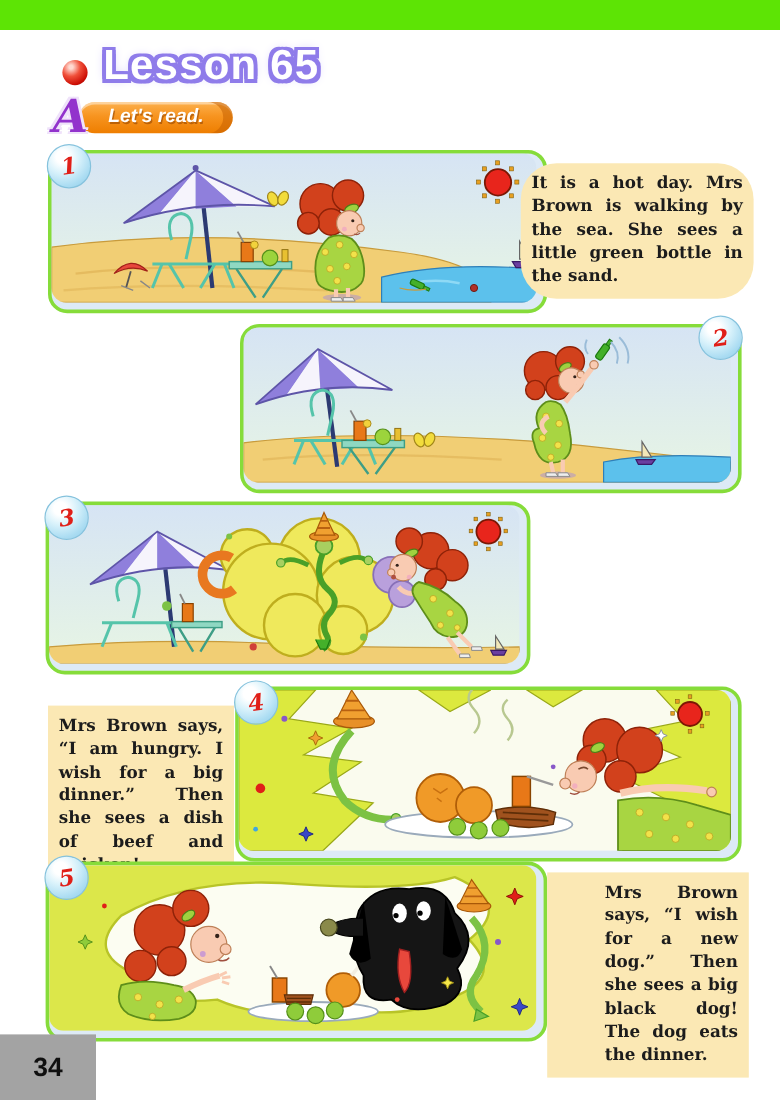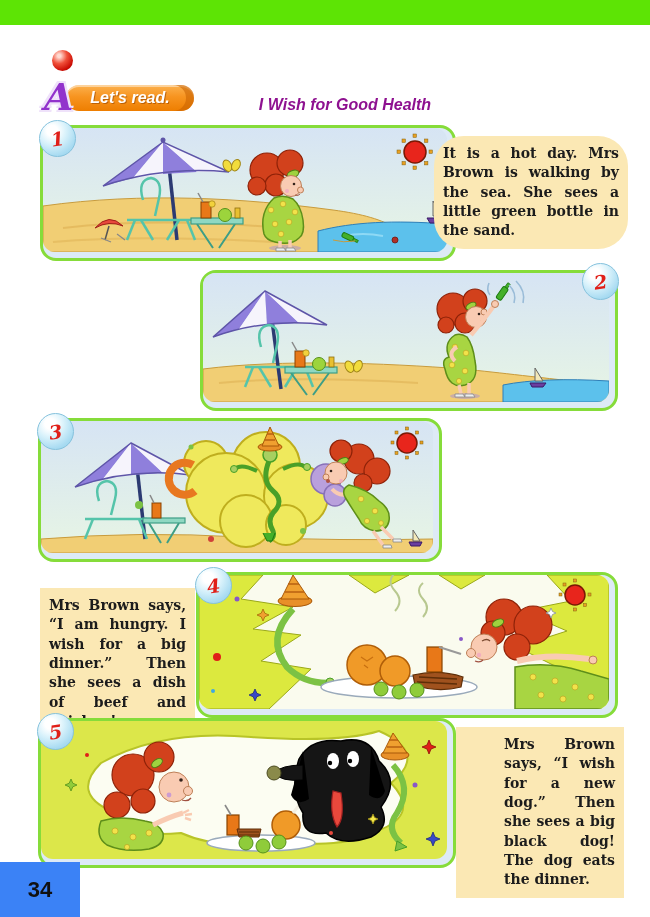--- a/index.html
+++ b/index.html
@@ -1,19 +1,19 @@
 <!DOCTYPE html>
 <html><head>
 <meta charset="utf-8">
 <style>
   html,body{margin:0;padding:0;background:#fff;}
   .page{position:relative;width:650px;height:917px;background:#ffffff;overflow:hidden;
         font-family:"Liberation Sans",sans-serif;}
   .topbar{position:absolute;left:0;top:0;width:650px;height:25px;background:#5DE405;}
-  .pagetab{position:absolute;left:0;top:862px;width:80px;height:55px;background:#3b82f6;
+  .pagetab{position:absolute;left:0;top:862px;width:80px;height:55px;background:#a3a3a3;
            display:flex;align-items:center;justify-content:center;}
   .pagetab span{font-weight:bold;font-size:22px;color:#101010;}
 
   
   .ball{position:absolute;left:52px;top:50px;width:21px;height:21px;border-radius:50%;
         background:radial-gradient(circle at 34% 28%, #ffd9d0 8%, #f0503a 38%, #cc0d04 72%, #7e0400);}
   .lesson-title{position:absolute;left:86px;top:35px;font-size:35px;font-weight:bold;letter-spacing:1px;
         color:#ffffff;
         text-shadow:-3px -3px 0 #8F7CEA,3px -3px 0 #8F7CEA,-3px 3px 0 #8F7CEA,3px 3px 0 #8F7CEA,
                     -3px 0 0 #8F7CEA,3px 0 0 #8F7CEA,0 -3px 0 #8F7CEA,0 3px 0 #8F7CEA,
@@ -55,25 +55,25 @@
   .p4{left:196px;top:572px;width:416px;height:140px;}
   .p5{left:38px;top:718px;width:412px;height:144px;}
 </style>
 </head>
 <body>
 
 <div class="page">
   <div class="topbar"></div>
 
   <div class="ball"></div>
+  <div class="lesson-title">Lesson 65</div>
   <div class="section-a">A</div>
   <div class="badge">
     <span>Let's read.</span>
   </div>
-  <div class="story-title">I Wish for Good Health</div>
 
   <div class="panel p1">
     <div class="bubble tl">
       <span>1</span>
     </div>
     <svg width="404" height="124" viewBox="0 0 404 124" preserveAspectRatio="none">
       <defs>
         <linearGradient id="sky1" x1="0" y1="0" x2="0" y2="1">
           <stop offset="0" stop-color="#D6E4F4"></stop>
             <stop offset="1" stop-color="#E7F5E4"></stop>

